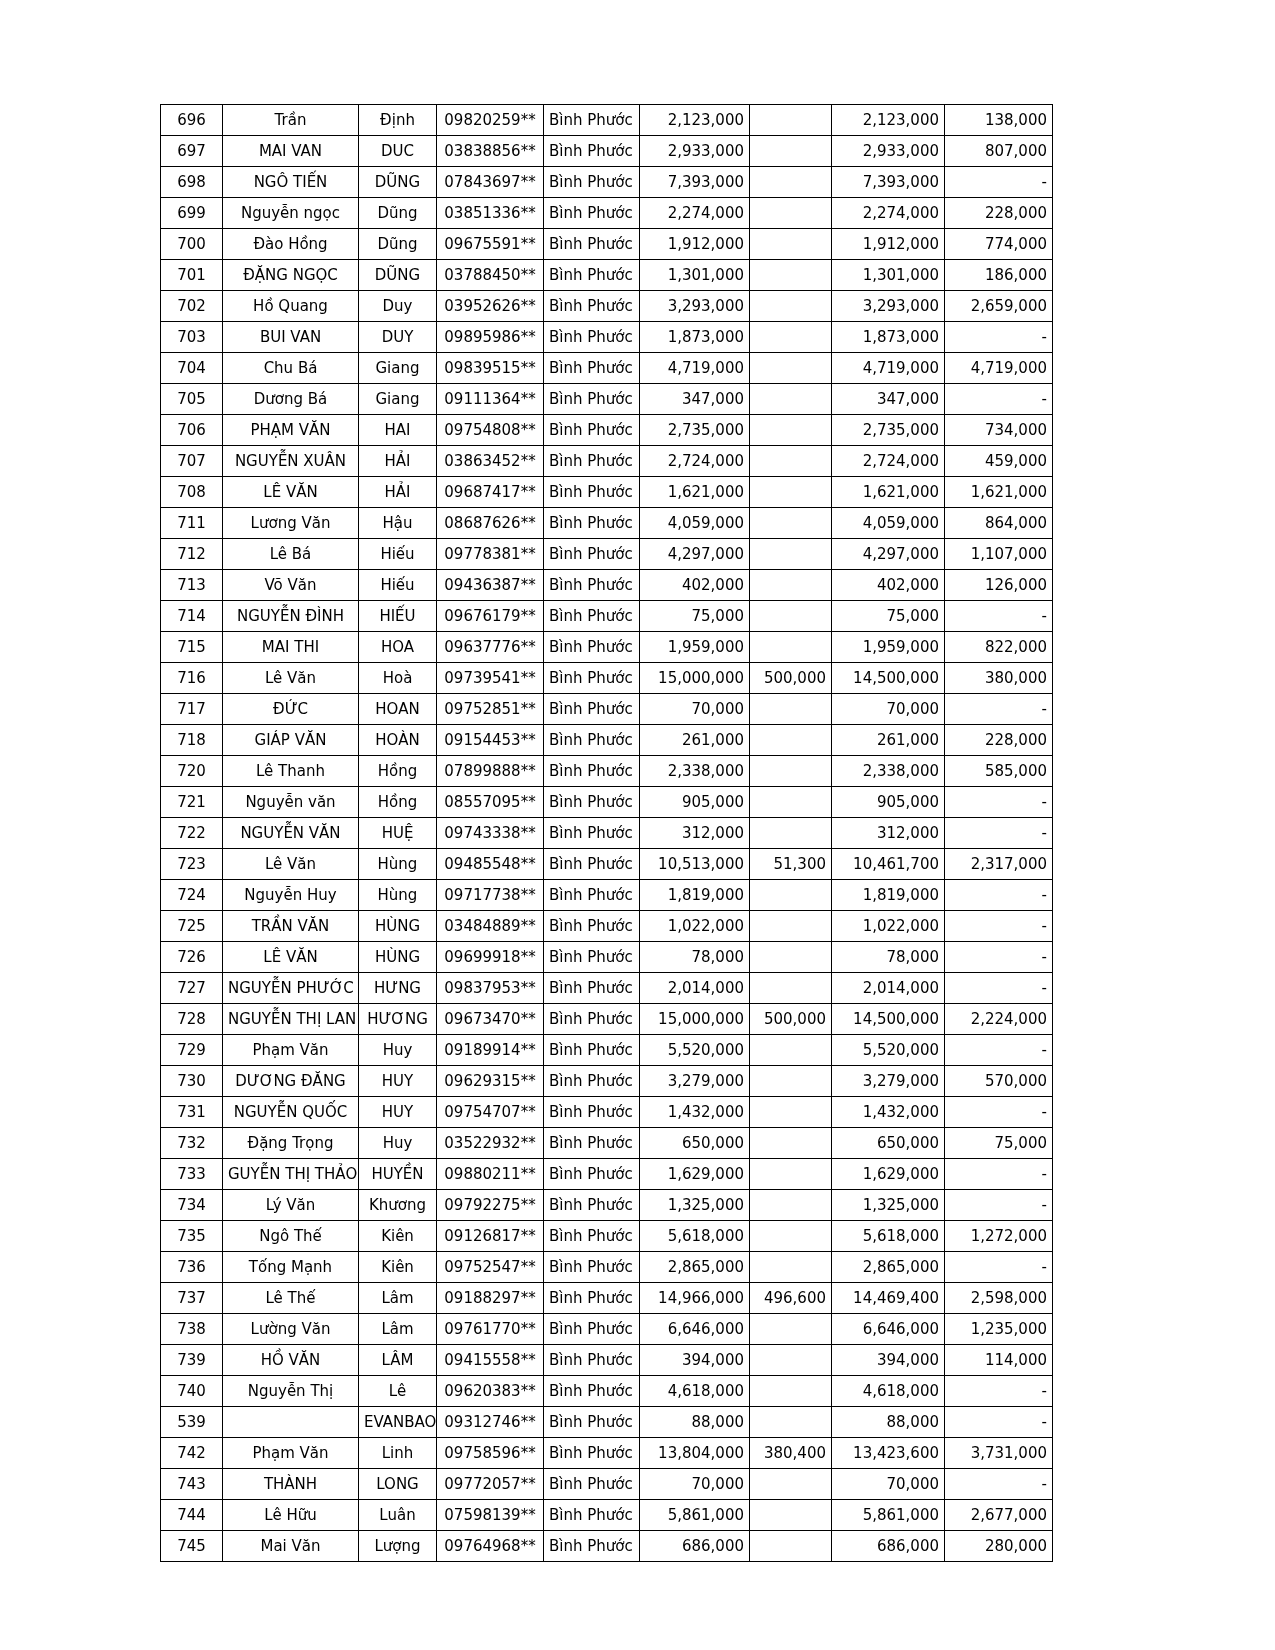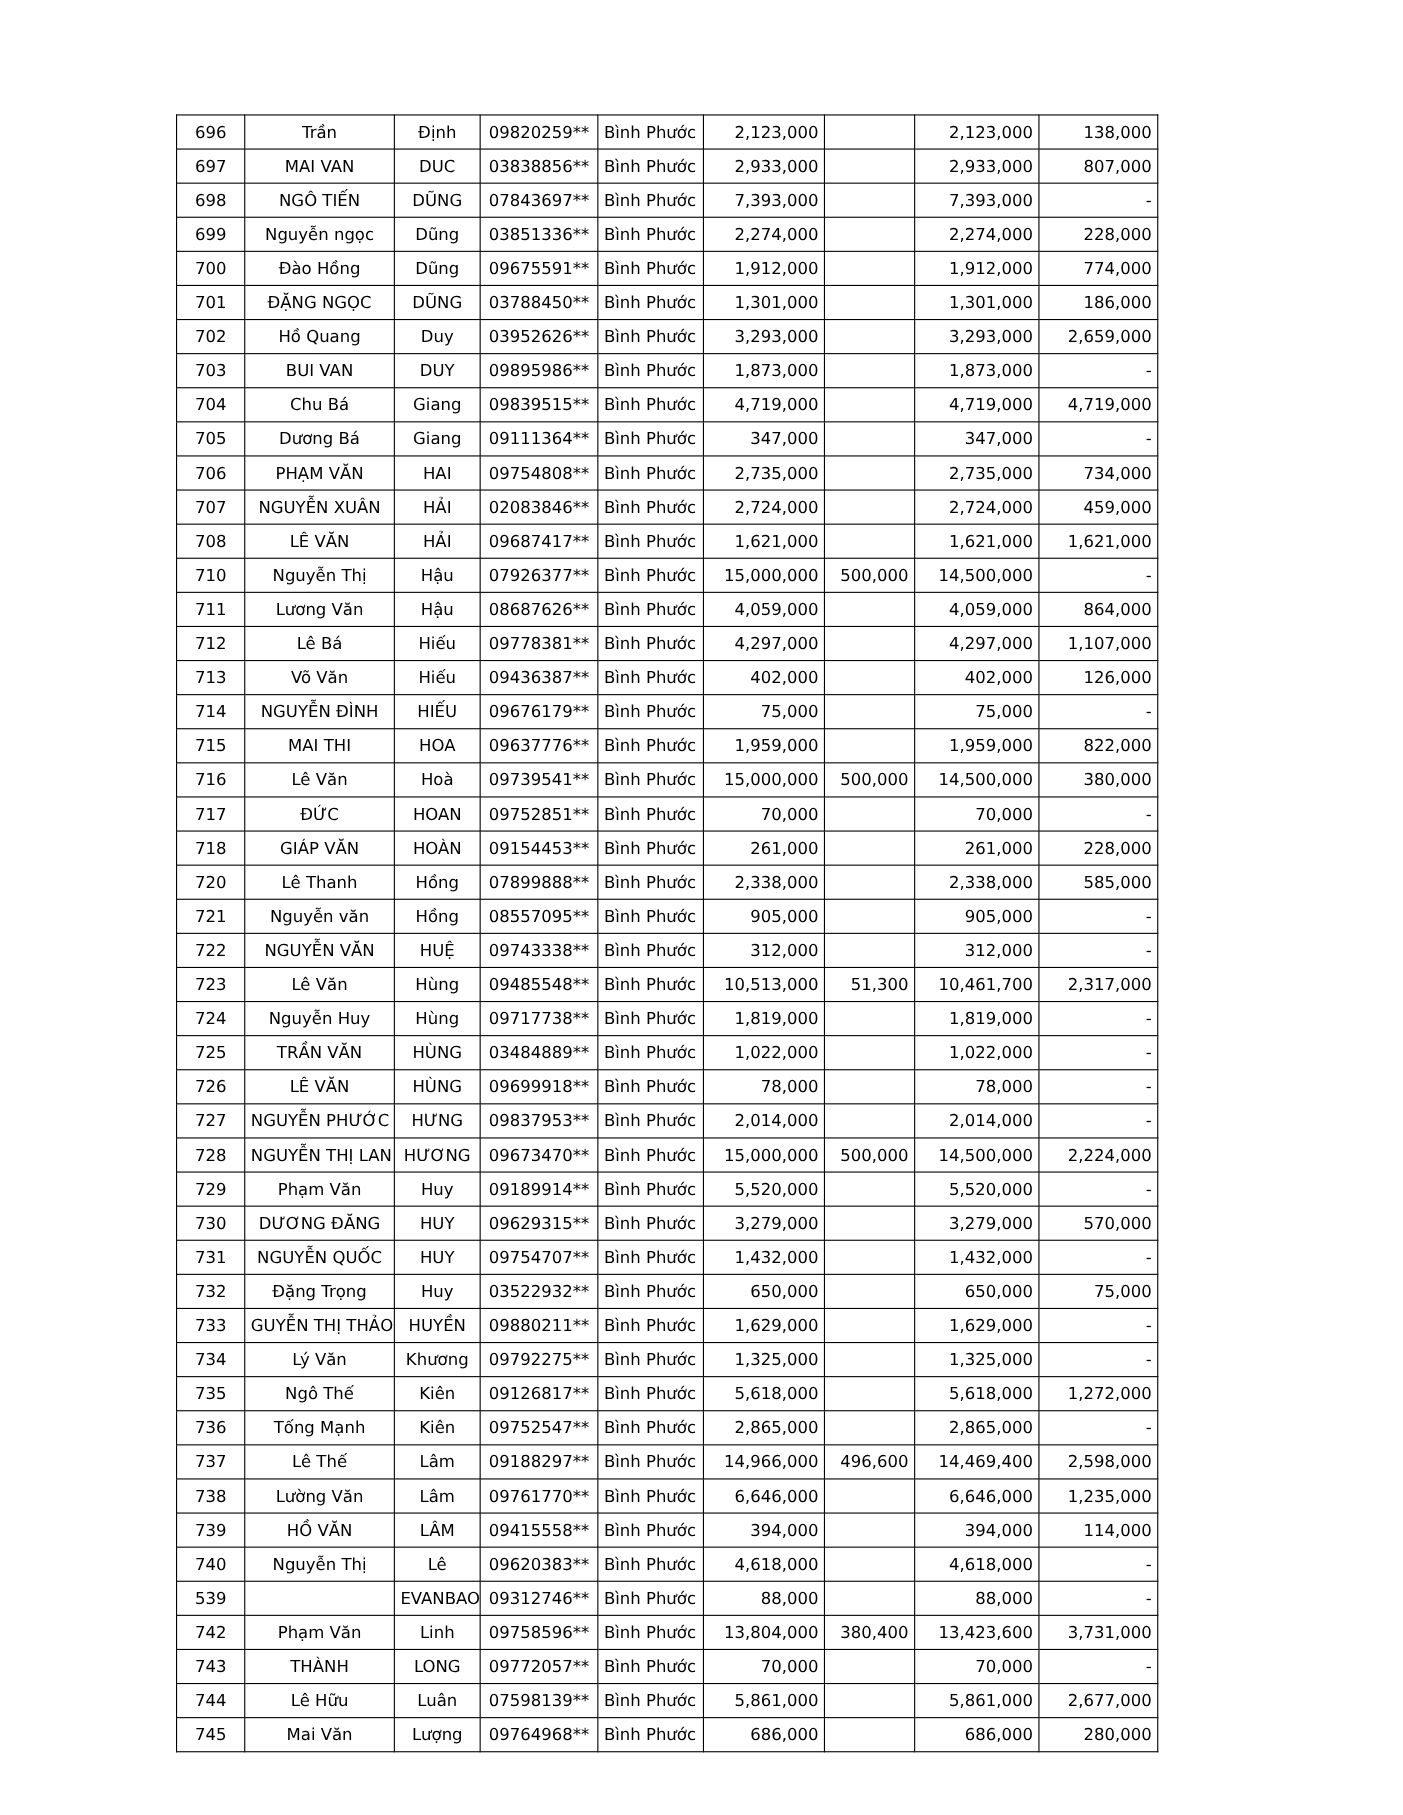--- a/index.html
+++ b/index.html
@@ -184,48 +184,37 @@
           <td class="left">Bình Phước</td>
           <td class="right">2,735,000</td>
           <td class="right"></td>
           <td class="right">2,735,000</td>
           <td class="right">734,000</td>
         </tr>
         <tr>
           <td class="center">707</td>
           <td class="center">NGUYỄN XUÂN</td>
           <td class="center">HẢI</td>
-          <td class="center">02083846**</td>
+          <td class="center">03863452**</td>
           <td class="left">Bình Phước</td>
           <td class="right">2,724,000</td>
           <td class="right"></td>
           <td class="right">2,724,000</td>
           <td class="right">459,000</td>
         </tr>
         <tr>
           <td class="center">708</td>
           <td class="center">LÊ VĂN</td>
           <td class="center">HẢI</td>
           <td class="center">09687417**</td>
           <td class="left">Bình Phước</td>
           <td class="right">1,621,000</td>
           <td class="right"></td>
           <td class="right">1,621,000</td>
           <td class="right">1,621,000</td>
-        </tr>
-        <tr>
-          <td class="center">710</td>
-          <td class="center">Nguyễn Thị</td>
-          <td class="center">Hậu</td>
-          <td class="center">07926377**</td>
-          <td class="left">Bình Phước</td>
-          <td class="right">15,000,000</td>
-          <td class="right">500,000</td>
-          <td class="right">14,500,000</td>
-          <td class="right">-</td>
         </tr>
         <tr>
           <td class="center">711</td>
           <td class="center">Lương Văn</td>
           <td class="center">Hậu</td>
           <td class="center">08687626**</td>
           <td class="left">Bình Phước</td>
           <td class="right">4,059,000</td>
           <td class="right"></td>
           <td class="right">4,059,000</td>

